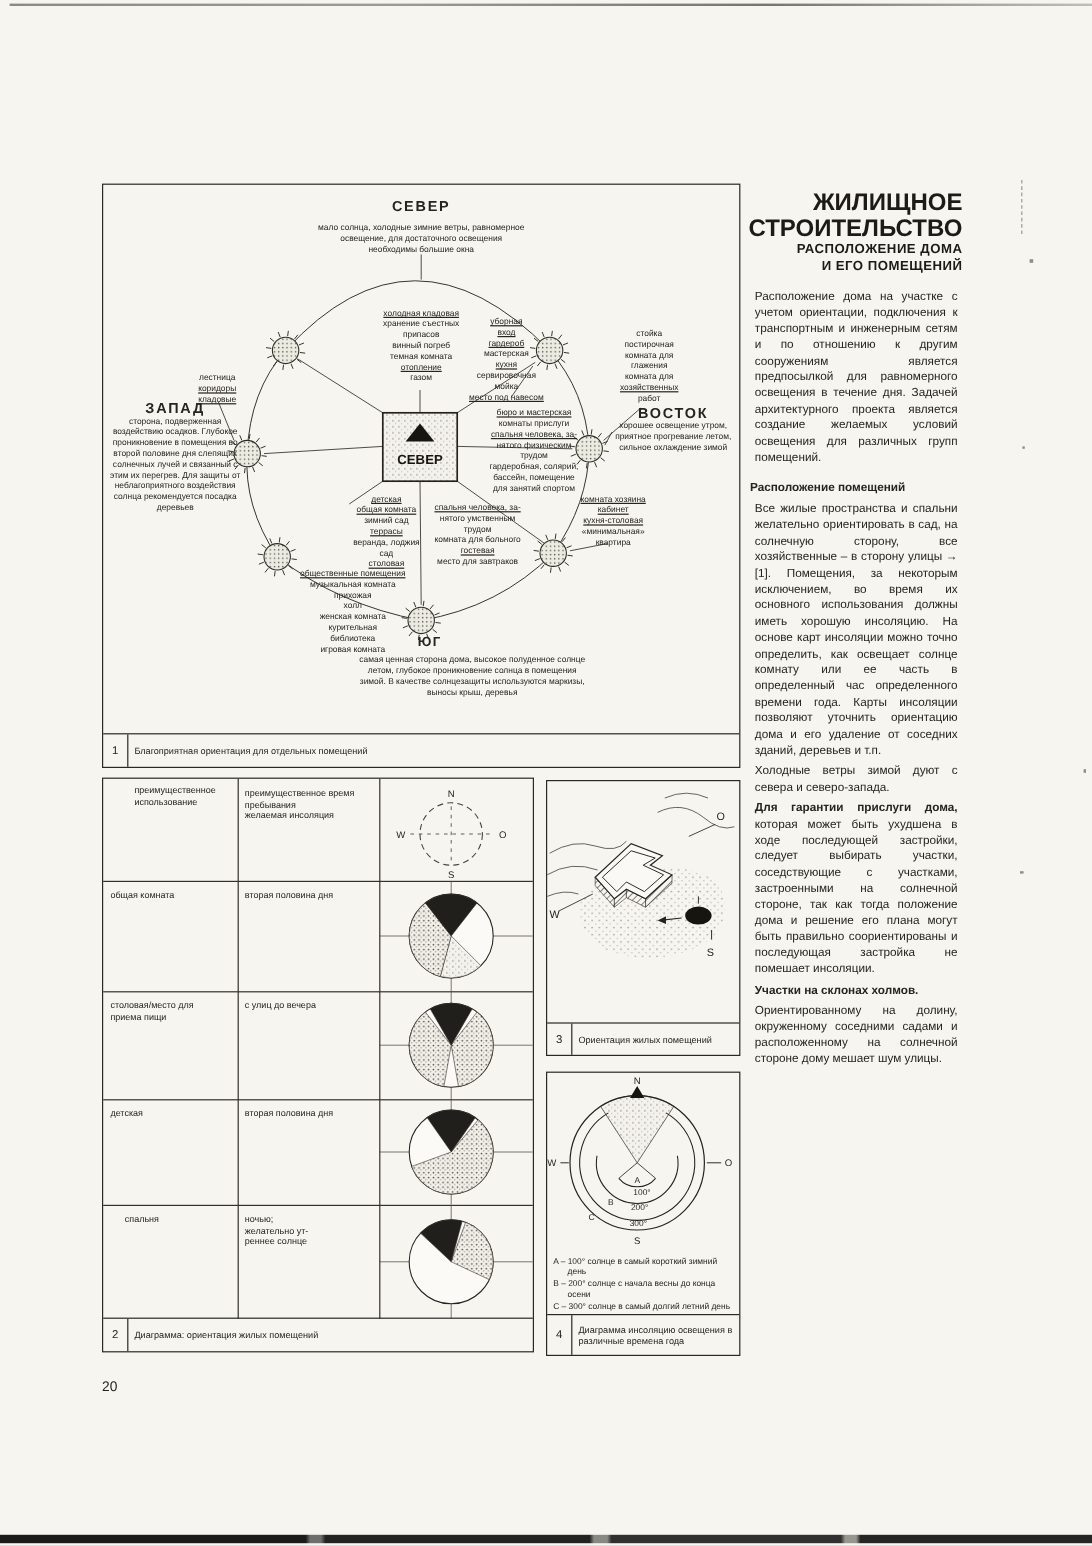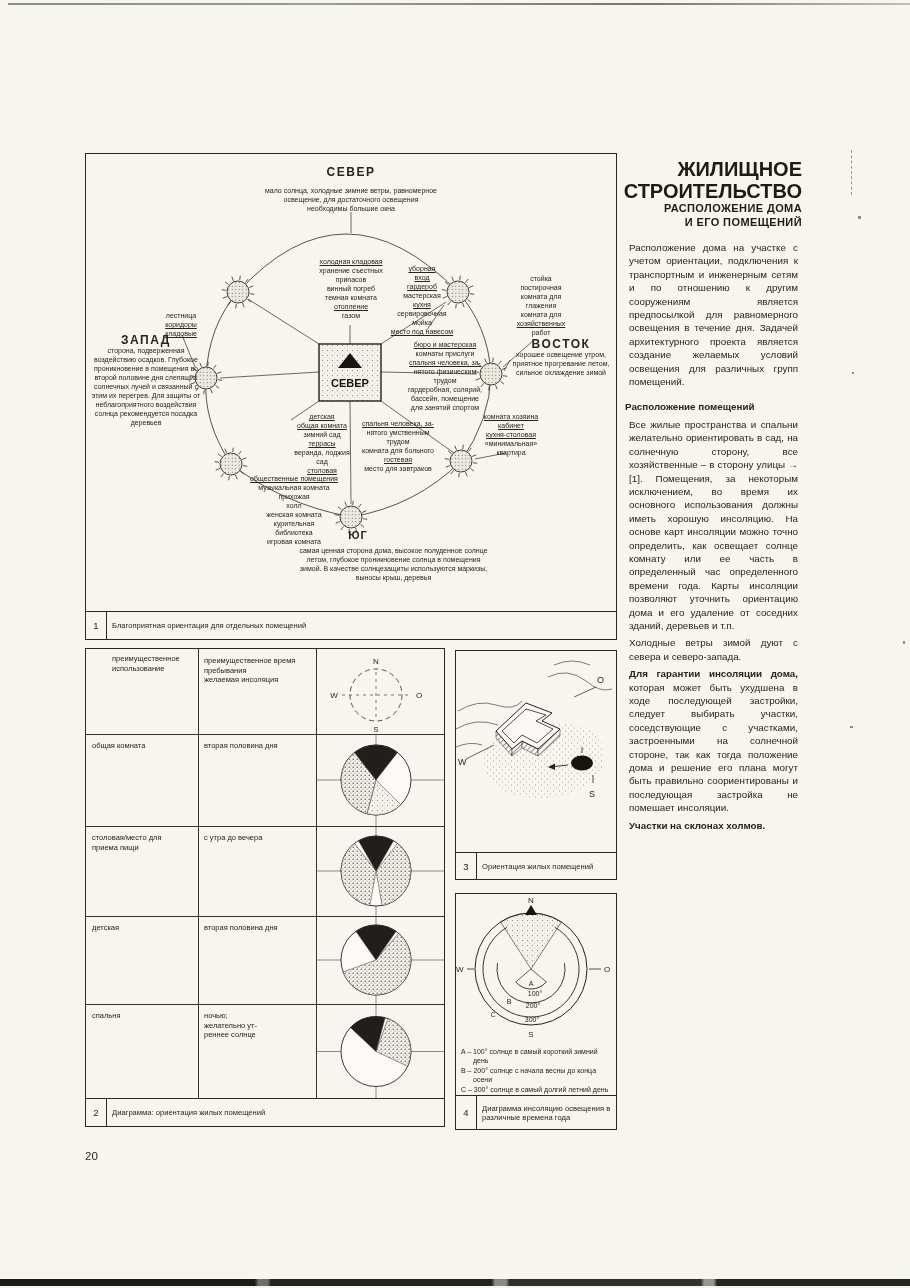--- a/index.html
+++ b/index.html
@@ -338,41 +338,41 @@
         <line x1="0" y1="46" x2="128" y2="46" stroke="#45433c" stroke-width="0.6"></line>
         <line x1="60" y1="0" x2="60" y2="92" stroke="#45433c" stroke-width="0.6"></line>
         <circle cx="60" cy="46" r="35" fill="#fbfaf6" stroke="#26241f" stroke-width="0.9"></circle>
         <path d="M60,46 L84.7,70.7 A35,35 0 0 1 50.9,79.8 Z" fill="url(#pdot2)" stroke="#33312c" stroke-width="0.5"></path>
         <path d="M60,46 L50.9,79.8 A35,35 0 0 1 38.5,18.4 Z" fill="url(#pdot)" stroke="#33312c" stroke-width="0.5"></path>
         <path d="M60,46 L38.5,18.4 A35,35 0 0 1 81.5,18.4 Z" fill="#201f1b" stroke="#33312c" stroke-width="0.5"></path>
       </svg>
 
     <div class="cell" style="left:6px;top:184px;width:102px;">столовая/место для
 приема пищи</div>
-    <div class="cell" style="left:118px;top:184px;width:108px;">с утра до вечера</div>
+    <div class="cell" style="left:118px;top:184px;width:108px;">с улиц до вечера</div>
     <svg class="abs" style="left:230px;top:177px;" width="128" height="90">
         <line x1="0" y1="45" x2="128" y2="45" stroke="#45433c" stroke-width="0.6"></line>
         <line x1="60" y1="0" x2="60" y2="90" stroke="#45433c" stroke-width="0.6"></line>
         <circle cx="60" cy="45" r="35" fill="#fbfaf6" stroke="#26241f" stroke-width="0.9"></circle>
         <path d="M60,45 L81.5,17.4 A35,35 0 0 1 66.1,79.5 Z" fill="url(#pdot)" stroke="#33312c" stroke-width="0.5"></path>
         <path d="M60,45 L53.9,79.5 A35,35 0 0 1 38.5,17.4 Z" fill="url(#pdot)" stroke="#33312c" stroke-width="0.5"></path>
         <path d="M60,45 L42.5,14.7 A35,35 0 0 1 77.5,14.7 Z" fill="#201f1b" stroke="#33312c" stroke-width="0.5"></path>
       </svg>
 
     <div class="cell" style="left:6px;top:274px;width:102px;">детская</div>
     <div class="cell" style="left:118px;top:274px;width:108px;">вторая половина дня</div>
     <svg class="abs" style="left:230px;top:267px;" width="128" height="88">
         <line x1="0" y1="44" x2="128" y2="44" stroke="#45433c" stroke-width="0.6"></line>
         <line x1="60" y1="0" x2="60" y2="88" stroke="#45433c" stroke-width="0.6"></line>
         <circle cx="60" cy="44" r="35" fill="#fbfaf6" stroke="#26241f" stroke-width="0.9"></circle>
         <path d="M60,44 L82.5,17.2 A35,35 0 1 1 27.1,56.0 Z" fill="url(#pdot)" stroke="#33312c" stroke-width="0.5"></path>
         <path d="M60,44 L39.9,15.3 A35,35 0 0 1 80.1,15.3 Z" fill="#201f1b" stroke="#33312c" stroke-width="0.5"></path>
       </svg>
 
-    <div class="cell" style="left:6px;top:362px;width:102px;">спальня</div>
+    <div class="cell" style="left:18px;top:362px;width:102px;">спальня</div>
     <div class="cell" style="left:118px;top:362px;width:108px;">ночью;
 желательно ут-
 реннее солнце</div>
     <svg class="abs" style="left:230px;top:355px;" width="128" height="95">
         <line x1="0" y1="47.5" x2="128" y2="47.5" stroke="#45433c" stroke-width="0.6"></line>
         <line x1="60" y1="0" x2="60" y2="95" stroke="#45433c" stroke-width="0.6"></line>
         <circle cx="60" cy="47.5" r="35" fill="#fbfaf6" stroke="#26241f" stroke-width="0.9"></circle>
         <path d="M60,47.5 L72.0,14.6 A35,35 0 0 1 91.7,62.3 Z" fill="url(#pdot)" stroke="#33312c" stroke-width="0.5"></path>
         <path d="M60,47.5 L34.4,23.6 A35,35 0 0 1 69.1,13.7 Z" fill="#201f1b" stroke="#33312c" stroke-width="0.5"></path>
       </svg>
@@ -457,19 +457,20 @@
     <div class="t1">СТРОИТЕЛЬСТВО</div>
     <div class="t2">РАСПОЛОЖЕНИЕ ДОМА</div>
     <div class="t2">И ЕГО ПОМЕЩЕНИЙ</div>
   </div>
 
   <div class="rbody">
     <p>Расположение дома на участке с учетом ориентации, подключения к транспортным и инженерным сетям и по отношению к другим сооружениям является предпосылкой для равномерного освещения в течение дня. Задачей архитектурного проекта является создание желаемых условий освещения для различных групп помещений.</p>
     <p class="h">Расположение помещений</p>
     <p>Все жилые пространства и спальни желательно ориентировать в сад, на солнечную сторону, все хозяйственные – в сторону улицы → [1]. Помещения, за некоторым исключением, во время их основного использования должны иметь хорошую инсоляцию. На основе карт инсоляции можно точно определить, как освещает солнце комнату или ее часть в определенный час определенного времени года. Карты инсоляции позволяют уточнить ориентацию дома и его удаление от соседних зданий, деревьев и т.п.</p>
     <p>Холодные ветры зимой дуют с севера и северо-запада.</p>
-    <p><b>Для гарантии инсоляции дома,</b> <span>которая может быть ухудшена в ходе последующей застройки, следует выбирать участки, соседствующие с участками, застроенными на солнечной стороне, так как тогда положение дома и решение его плана могут быть правильно соориентированы и последующая застройка не помешает инсоляции.</span></p>
+    <p><b>Для гарантии прислуги дома,</b> <span>которая может быть ухудшена в ходе последующей застройки, следует выбирать участки, соседствующие с участками, застроенными на солнечной стороне, так как тогда положение дома и решение его плана могут быть правильно соориентированы и последующая застройка не помешает инсоляции.</span></p>
     <p><b class="blk">Участки на склонах холмов.</b></p>
+    <p>Ориентированному на долину, окруженному соседними садами и расположенному на солнечной стороне дому мешает шум улицы.</p>
   </div>
 
   <div class="pagenum">20</div>
   <div class="scan-bottom"></div>
 </div>
 
 </body></html>

